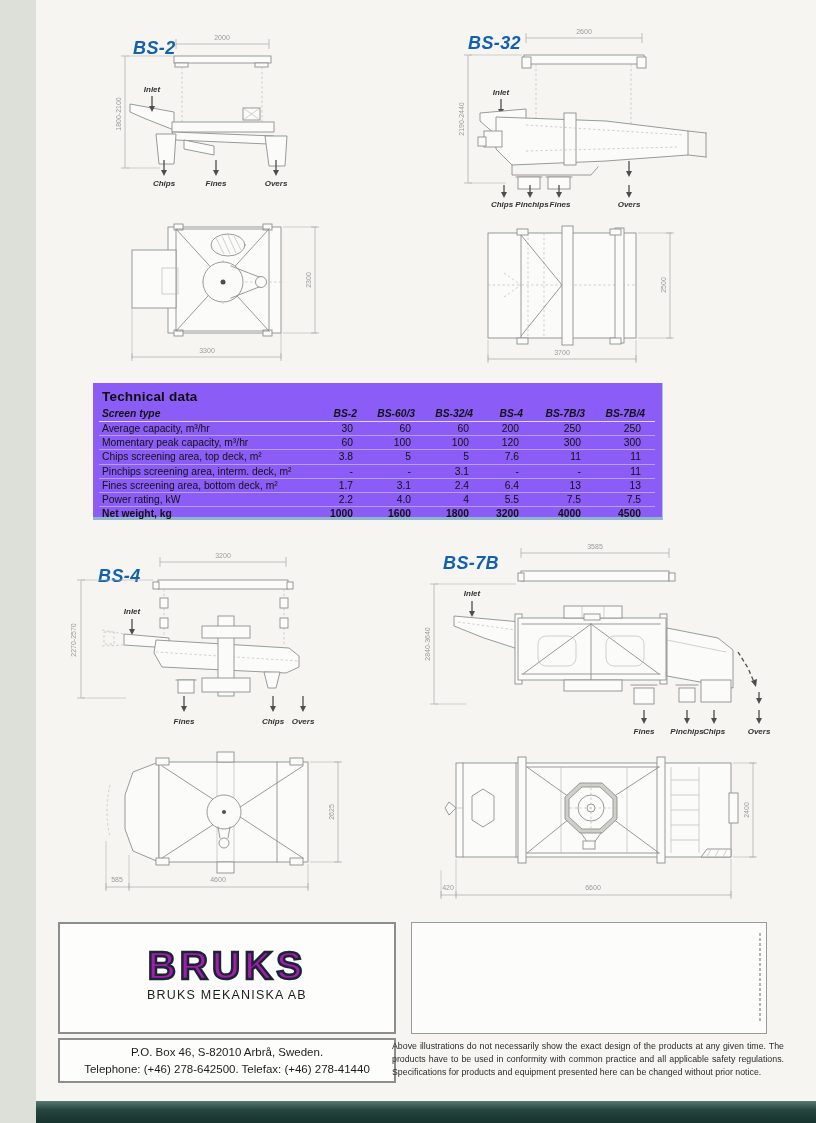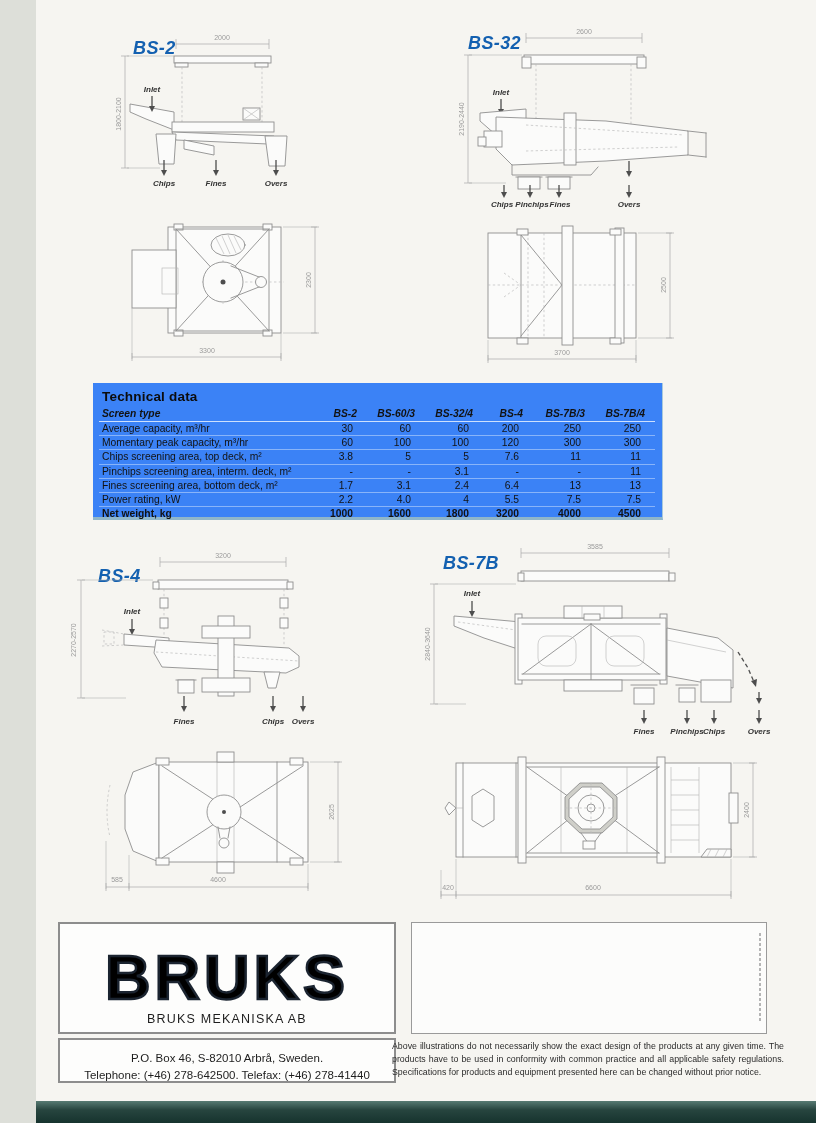--- a/index.html
+++ b/index.html
@@ -15,39 +15,39 @@
   .lnd{stroke:#bcbcbc;stroke-width:.7;fill:none;stroke-dasharray:2.4 2.4;}
   .dimln{stroke:#a9a9a9;stroke-width:.7;fill:none;}
   .arr{fill:#4d4d4d;stroke:none;}
   .flowln{stroke:#4d4d4d;stroke-width:1.3;fill:none;}
   text.dim{fill:#9b9b9b;font-size:7px;text-anchor:middle;font-family:"Liberation Sans",sans-serif;}
   text.flow{fill:#333;font-size:8px;font-style:italic;font-weight:bold;text-anchor:middle;
         font-family:"Liberation Sans",sans-serif;}
   .shade{fill:#cfcfc9;stroke:#8f8f8f;stroke-width:.9;}
   
   .tech-table{position:absolute;left:57px;top:383px;width:570px;height:137px;box-sizing:border-box;
-        background:#3b82f6;border-bottom:3px solid #8fb6ca;border-right:1px solid #a9c9da;
+        background:#8b5cf6;border-bottom:3px solid #8fb6ca;border-right:1px solid #a9c9da;
         padding:5px 8px 4px 6px;}
   .tbl-title{font-size:13.5px;font-weight:bold;color:#0c0c0c;margin:1px 0 3px 3px;letter-spacing:.2px;}
   .tech-table table{width:100%;border-collapse:collapse;font-size:10.3px;color:#121212;table-layout:fixed;}
   .tech-table th{font-style:italic;font-weight:bold;text-align:right;padding:1px 10px 2px 0;
         border-bottom:1px solid rgba(255,255,255,.75);}
   .tech-table th.lbl{text-align:left;padding-left:3px;}
   .tech-table td{text-align:right;padding:1.1px 14px 1.1px 0;border-bottom:1px solid rgba(255,255,255,.4);}
   .tech-table td.lbl{text-align:left;padding-left:3px;}
   .tech-table tr:last-child td{border-bottom:none;font-weight:bold;}
   
   .logo-box{position:absolute;left:22px;top:922px;width:338px;height:112px;box-sizing:border-box;
         border:2px solid #8d8d8d;background:#fdfdfc;}
-  .bruks-logo{margin-top:22px;text-align:center;font-size:63px;font-weight:bold;color:#000000;
+  .bruks-logo{margin-top:22px;text-align:center;font-size:39px;font-weight:bold;color:#a21caf;
         letter-spacing:4px;-webkit-text-stroke:2.5px #1b2430;line-height:1;}
   .bruks-sub{text-align:center;font-size:12.5px;color:#1d1d1d;letter-spacing:1.2px;margin-top:3px;}
   .addr-box{position:absolute;left:22px;top:1038px;width:338px;height:45px;box-sizing:border-box;
         border:2px solid #8d8d8d;background:#fdfdfc;text-align:center;font-size:11.5px;color:#1d1d1d;
-        padding-top:10px;line-height:1.5;}
+        padding-top:4px;line-height:1.5;}
   .note-box{position:absolute;left:375px;top:922px;width:356px;height:112px;box-sizing:border-box;
         border:1.5px solid #9a9a9a;background:#fcfcfb;}
   .print-credit{position:absolute;right:5px;top:10px;width:2px;height:90px;
         background:repeating-linear-gradient(to bottom,#b5b5b5 0 3px,transparent 3px 5px);}
   .disclaimer{position:absolute;left:356px;top:1040px;width:392px;font-size:8.8px;color:#2b2b2b;
         text-align:justify;line-height:1.5;}
   .edge-right{position:absolute;right:0;top:0;width:9px;height:1101px;
         background:linear-gradient(to right,rgba(0,0,0,0),rgba(0,0,0,.07));}
   .bottom-band{position:absolute;left:0;top:1101px;width:816px;height:22px;
         background:linear-gradient(#577a72,#27453f 40%,#16332e),

